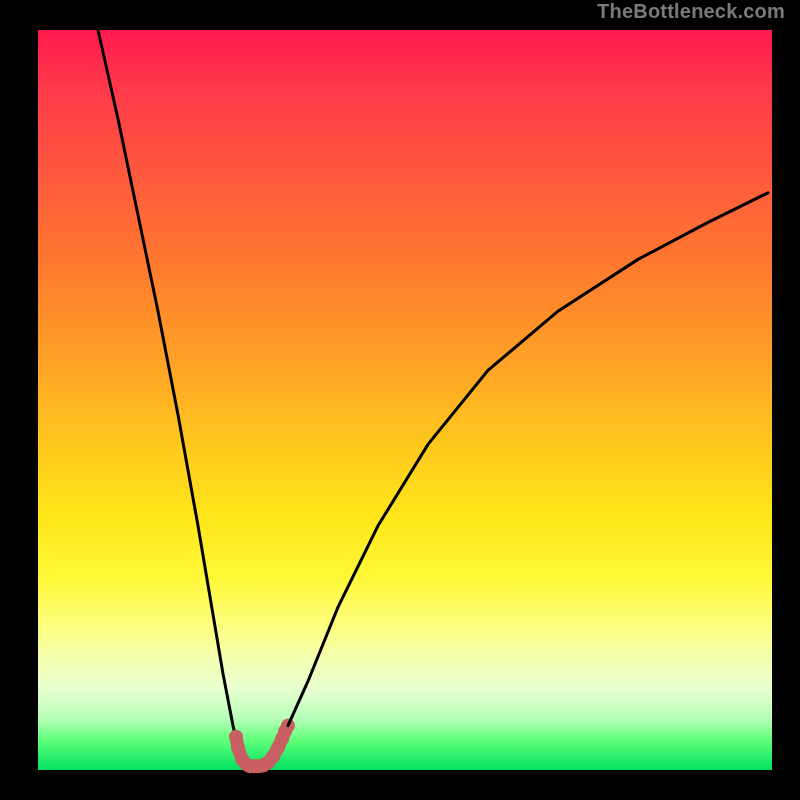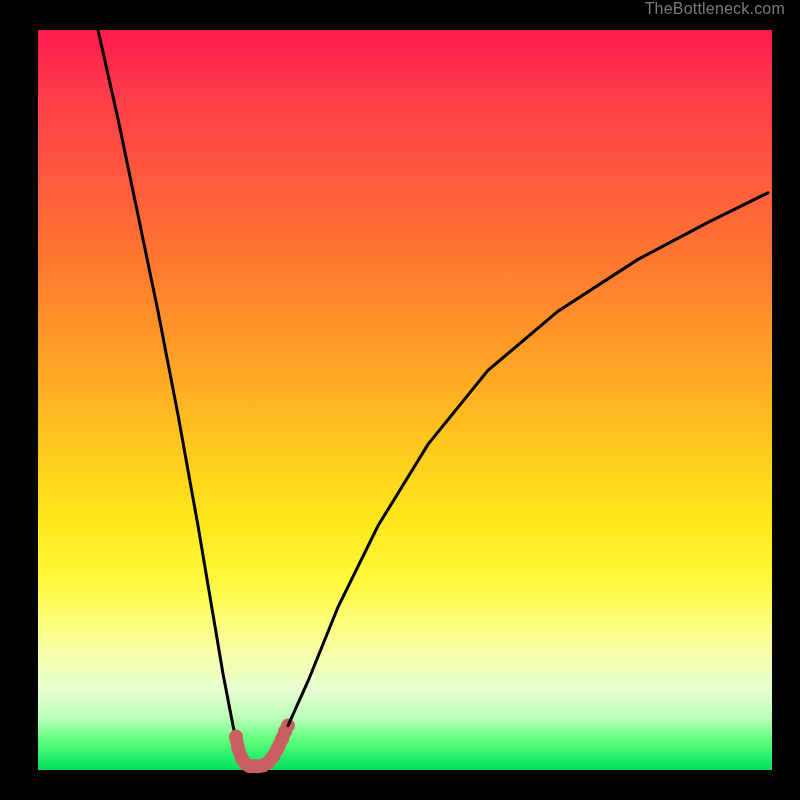--- a/index.html
+++ b/index.html
@@ -42,23 +42,23 @@
       #b8ffb8 93%,
       #5fff7a 96%,
       #00e060 100%
     );
   }
   .watermark {
     position: absolute;
     top: 0px;
     right: 15px;
     color: #7a7a7a;
-    font-size: 16px;
+    font-size: 20px;
     letter-spacing: 0.2px;
-    font-weight: 400;
+    font-weight: 700;
   }
   svg.curves {
     position: absolute;
     left: 38px;
     top: 30px;
     width: 734px;
     height: 740px;
     overflow: visible;
   }
 </style>

